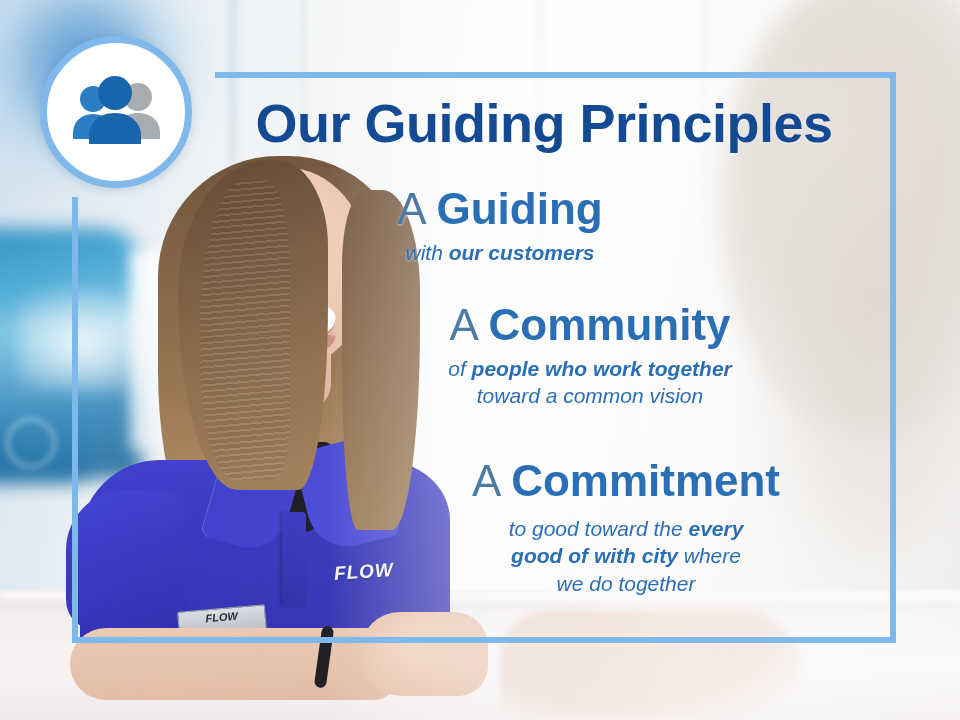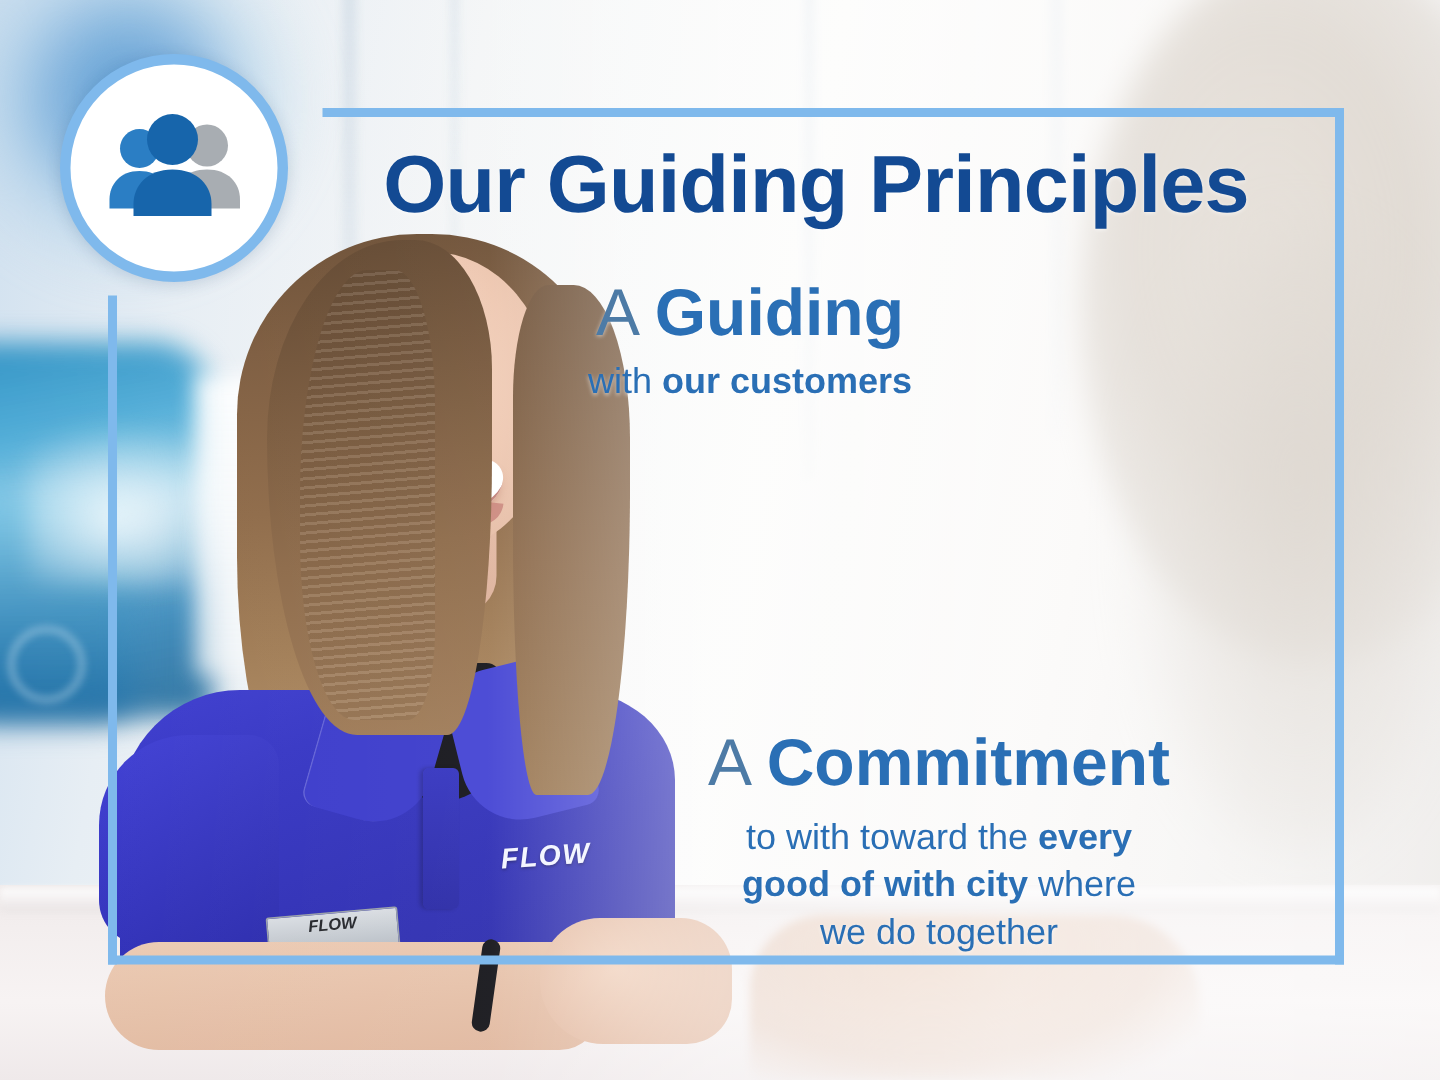--- a/index.html
+++ b/index.html
@@ -432,31 +432,32 @@
     font-size: 44px;
     line-height: 1.06;
     font-weight: bold;
     white-space: nowrap;
   }
   .p-head-line .art {
     font-weight: normal;
     color: #4d7ba6;
   }
   .p-sub {
-    font-size: 24px;
+    font-size: 21px;
     line-height: 1.32;
     font-weight: normal;
     color: #2a6fb5;
     margin-top: 6px;
+    font-style: italic;
   }
   .p-sub b { font-weight: bold; }
 
   #principle-1 { left: 300px; top: 186px; width: 400px; text-align: center; }
   #principle-2 { left: 330px; top: 302px; width: 520px; text-align: center; }
-  #principle-3 { left: 380px; top: 458px; width: 492px; text-align: center; margin-top: 28px; }
+  #principle-3 { left: 380px; top: 458px; width: 492px; text-align: center; }
   #principle-3 .p-sub { margin-top: 10px; }
 </style>
 </head>
 <body>
 
 <div id="stage">
 
   <div class="photo">
     <div class="bg-wall"></div>
     <div class="mullion m1"></div>
@@ -532,25 +533,34 @@
 
   <div class="principle" id="principle-1">
     <div class="p-head-line">
       <span class="art">A </span><span>Guiding</span>
     </div>
     <div class="p-sub">
       <span>with </span><b>our customers</b>
     </div>
   </div>
 
+  <div class="principle" id="principle-2">
+    <div class="p-head-line">
+      <span class="art">A </span><span>Community</span>
+    </div>
+    <div class="p-sub">
+      <span>of </span><b>people who work together</b><br>
+      <span>toward a common vision</span>
+    </div>
+  </div>
 
   <div class="principle" id="principle-3">
     <div class="p-head-line">
       <span class="art">A </span><span>Commitment</span>
     </div>
     <div class="p-sub">
-      <span>to with toward the </span><b>every</b><br>
+      <span>to good toward the </span><b>every</b><br>
       <b>good of with city</b><span> where</span><br>
       <span>we do together</span>
     </div>
   </div>
 
 </div>
 
 </body></html>

